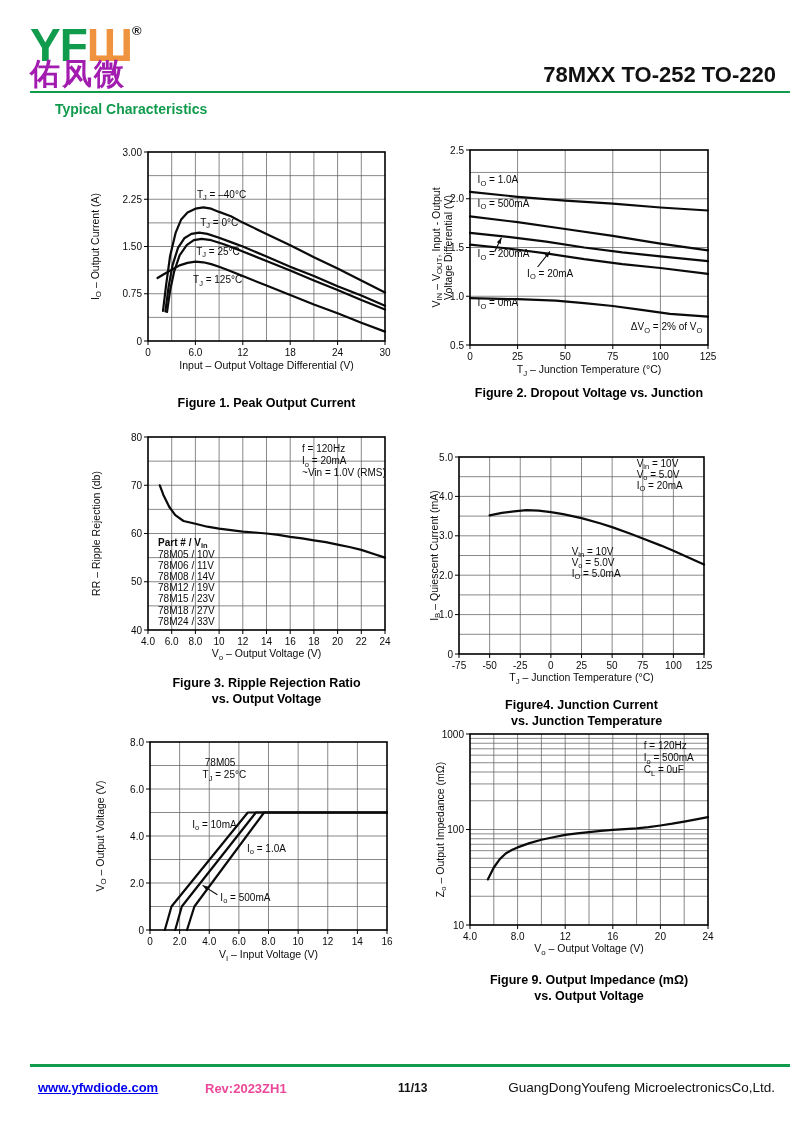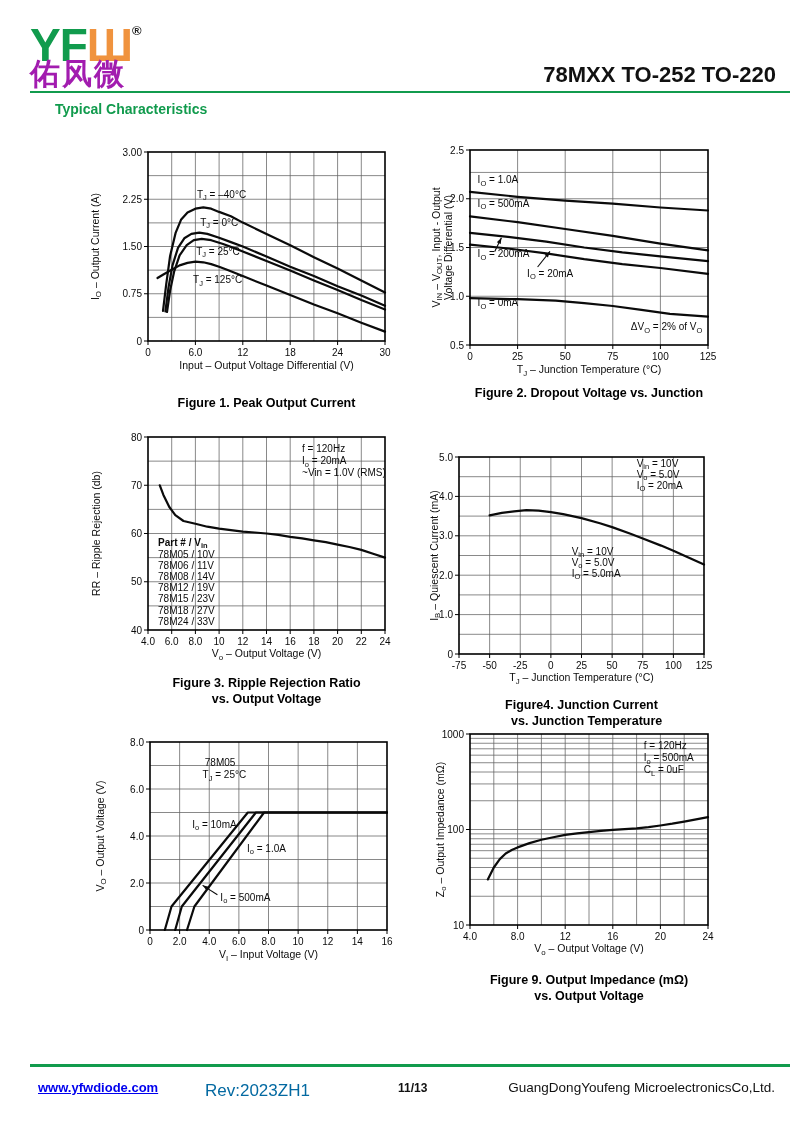--- a/index.html
+++ b/index.html
@@ -27,21 +27,21 @@
   #fig9{left:420px;top:727px;}
   .plot-host{position:absolute;left:0;top:0;}
   .caption{position:absolute;transform:translateX(-50%);text-align:center;font-weight:bold;
            font-size:12.5px;line-height:16px;color:#000;}
   .caption div{white-space:pre;}
   .caption div:empty{display:none;}
   svg text{fill:var(--ink);font-family:"Liberation Sans","DejaVu Sans",sans-serif;}
   
   .footer-rule{position:absolute;left:30px;top:1064px;width:760px;height:3px;background:var(--green);}
   .footer-link{position:absolute;left:38px;top:1080px;font-weight:bold;font-size:13px;color:var(--link);text-decoration:underline;}
-  .footer-rev{position:absolute;left:205px;top:1081px;font-weight:normal;font-size:17px;color:#0369a1;}
+  .footer-rev{position:absolute;left:205px;top:1081px;font-weight:bold;font-size:13px;color:#ec4899;}
   .footer-page{position:absolute;left:398px;top:1081px;font-weight:bold;font-size:12px;color:#111;}
   .footer-company{position:absolute;right:25px;top:1080px;font-weight:normal;font-size:13.5px;color:#111;}
 </style>
 </head>
 <body>
 
 <div class="page">
 
   <header>
     <div class="logo-row"><span class="logo-yf">YF</span><span class="logo-w">Ш</span><span class="logo-r">®</span></div>

